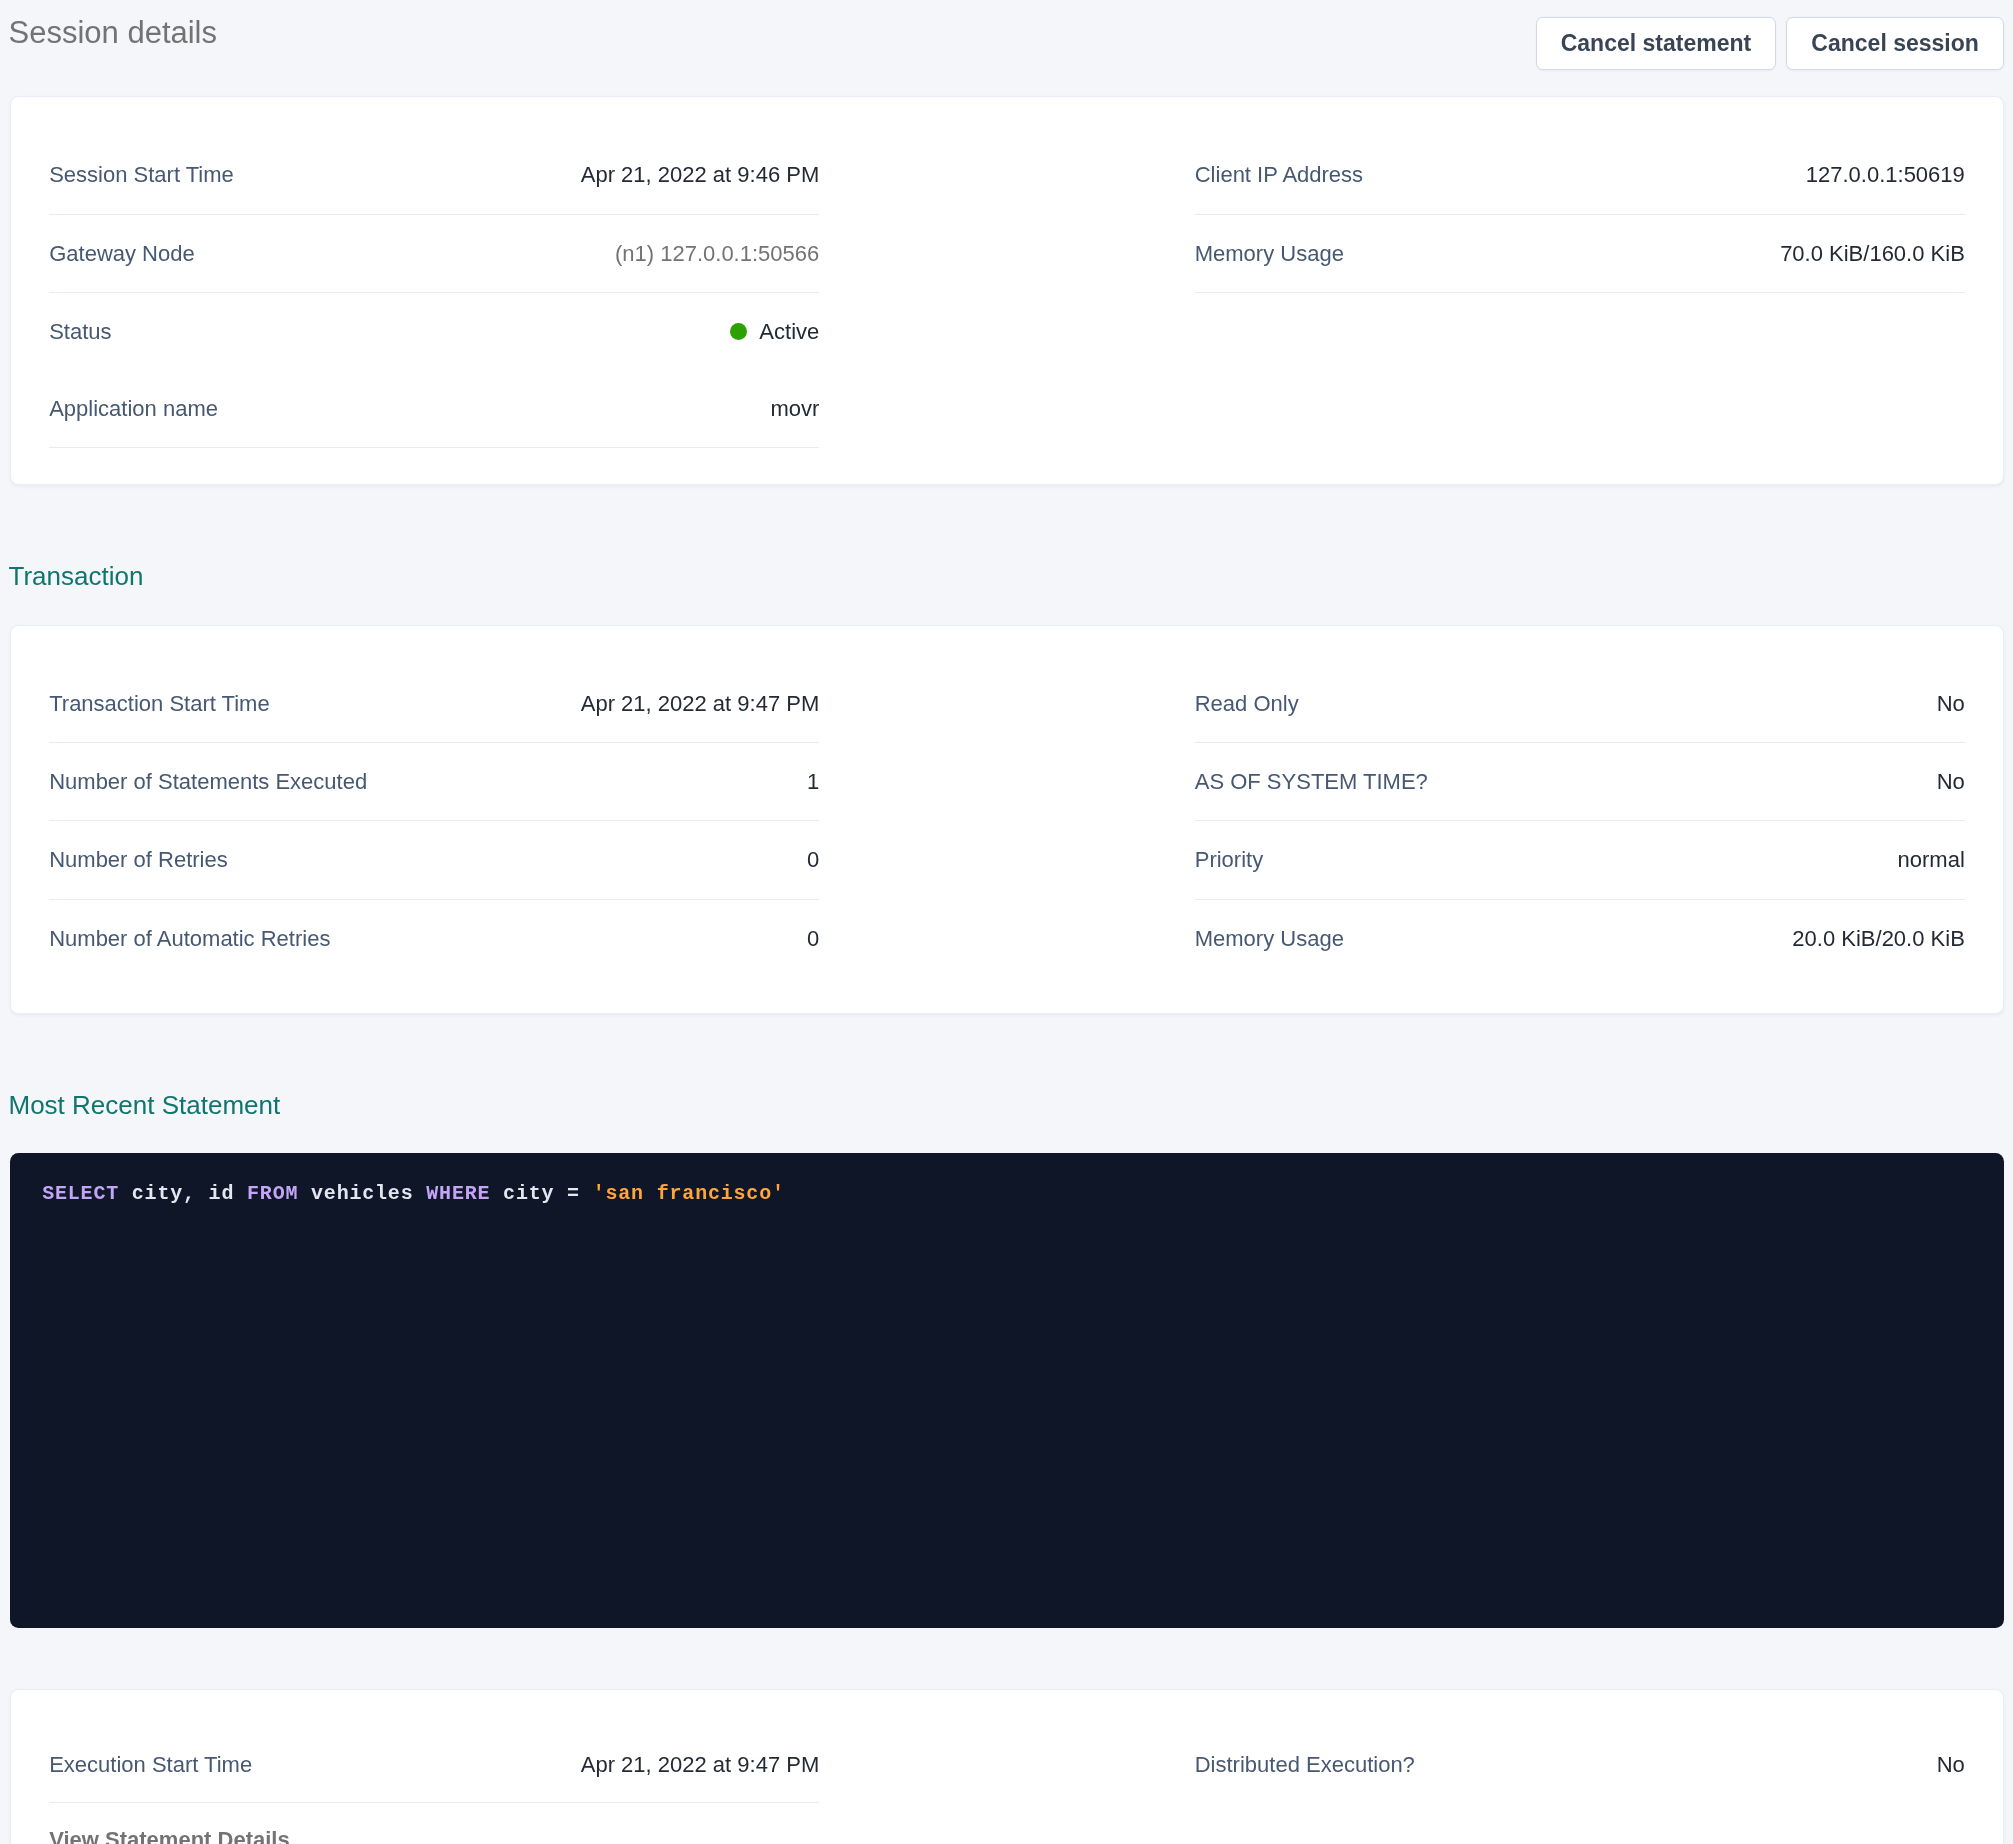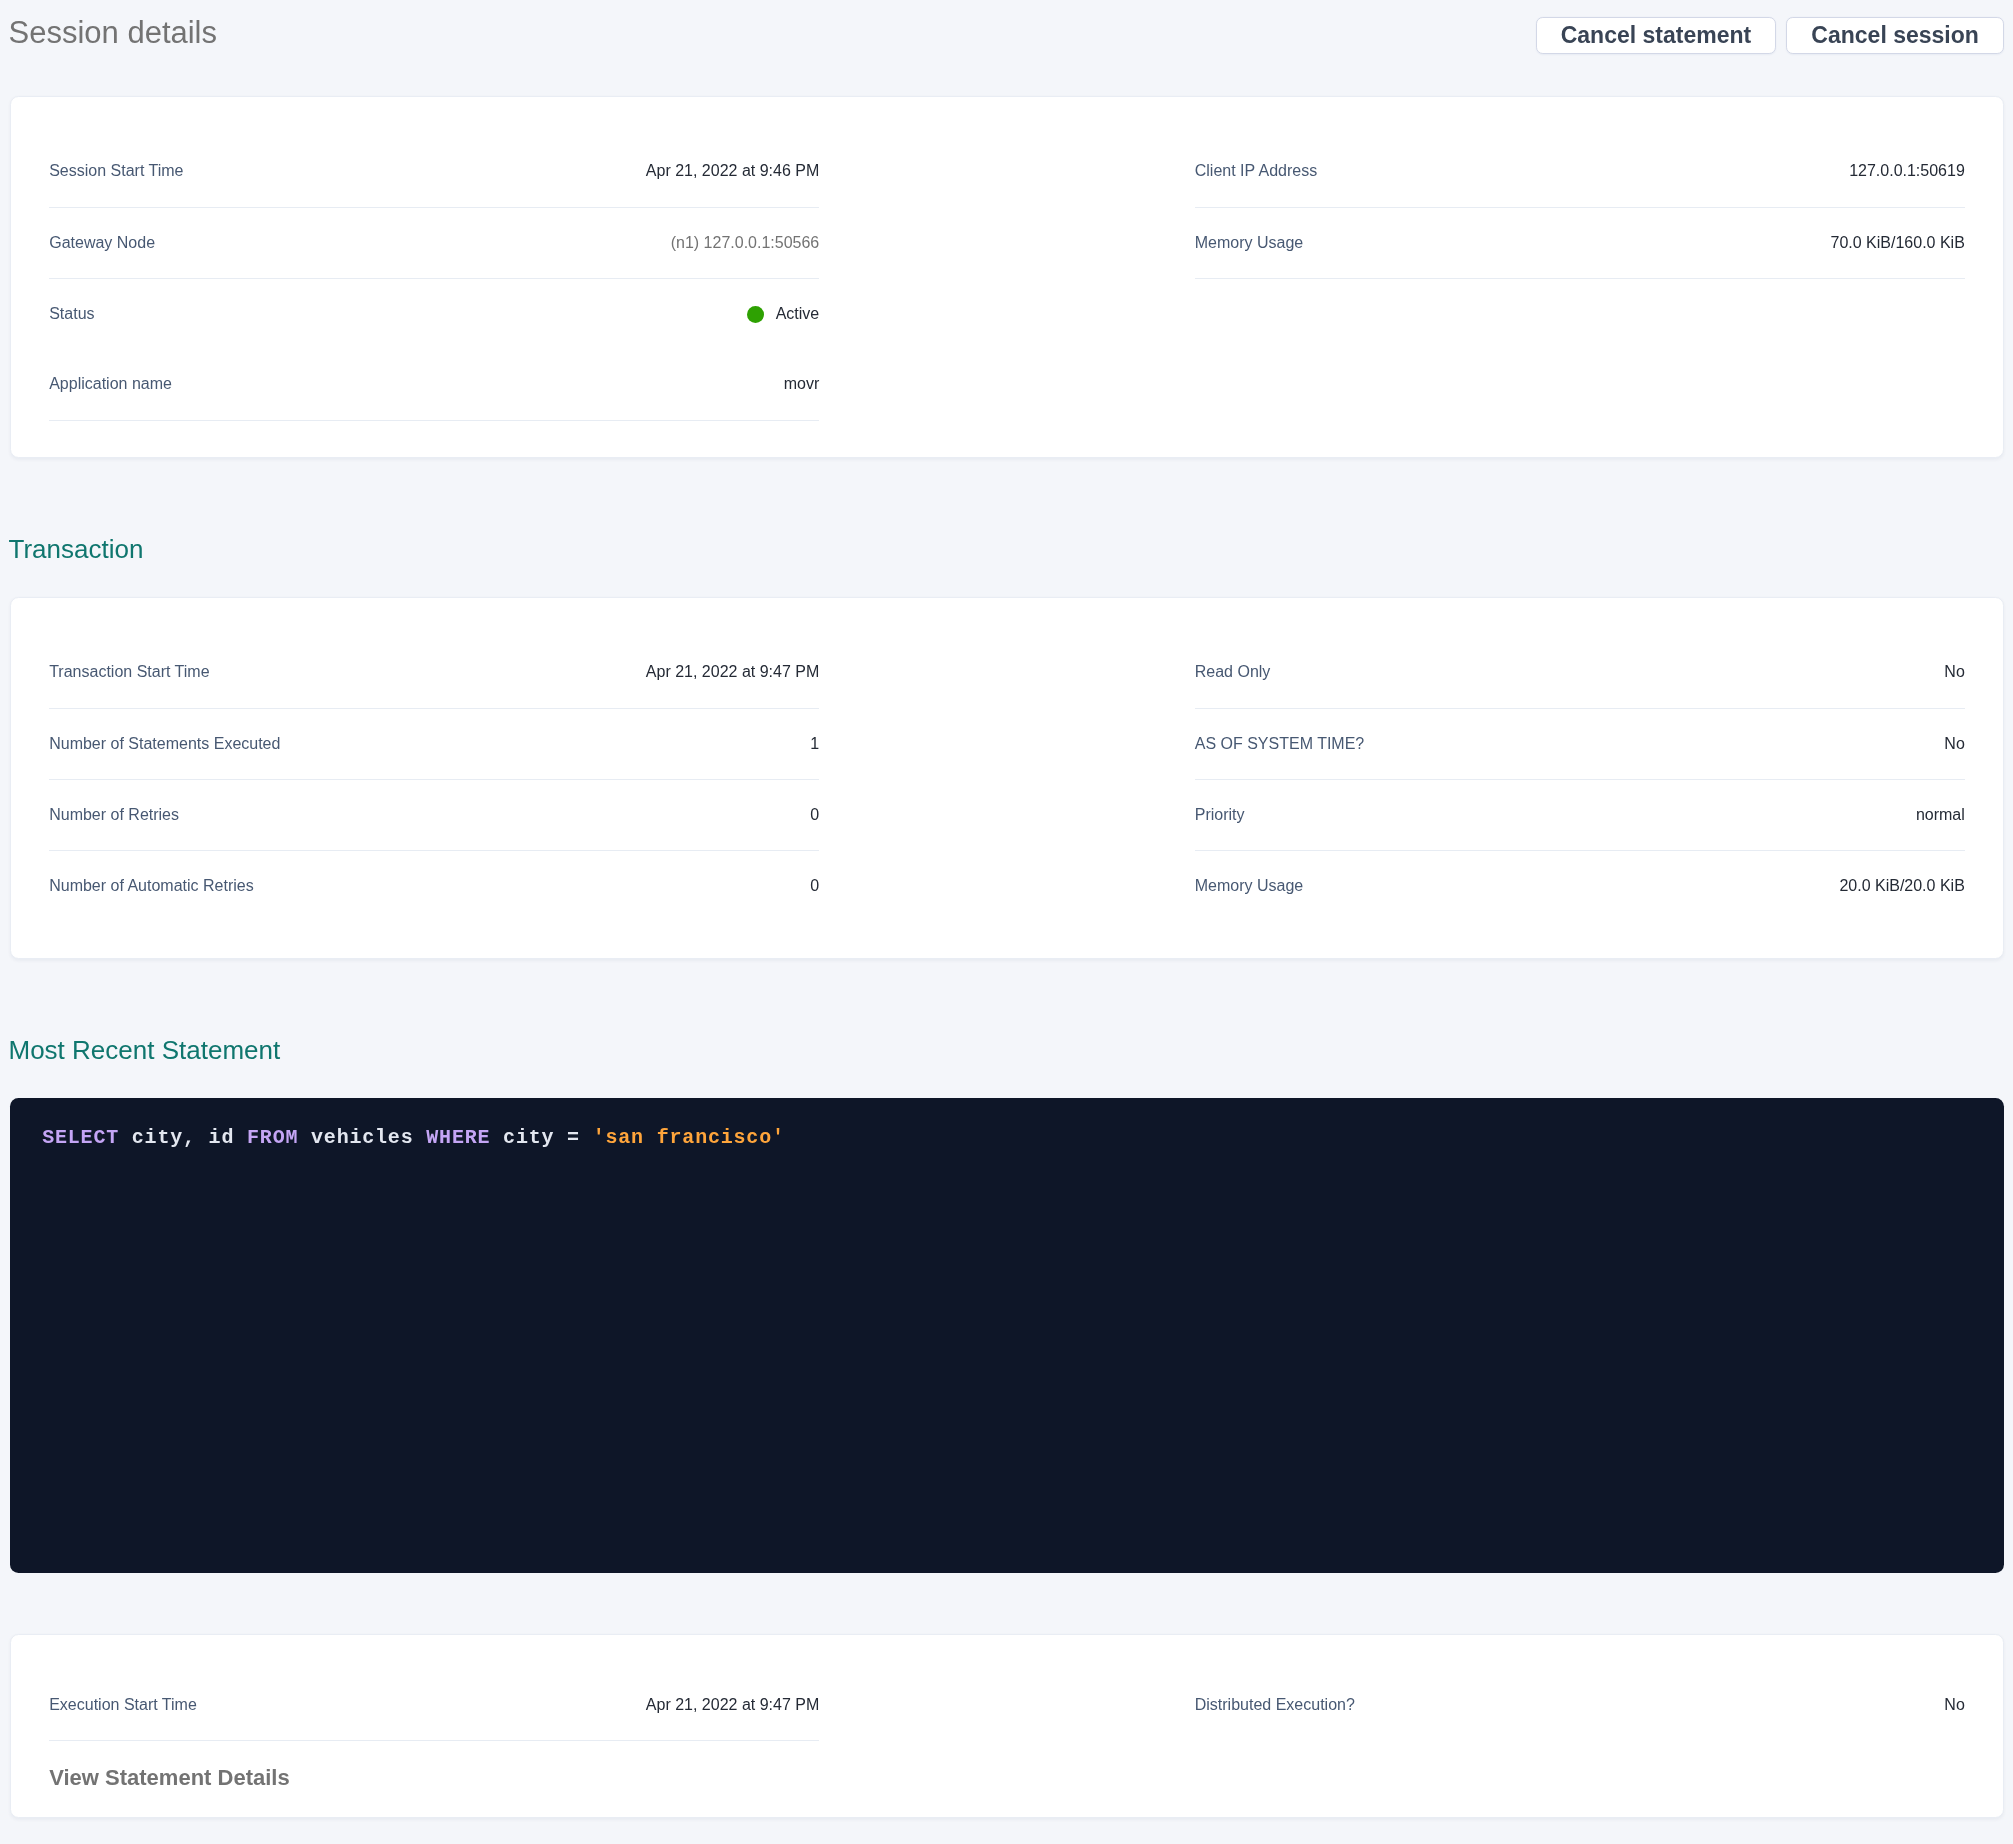--- a/index.html
+++ b/index.html
@@ -28,21 +28,21 @@
   }
   .header-buttons { display: flex; gap: 10.2px; padding-top: 3.4px; }
   .hdr-btn {
     font-family: inherit;
     font-size: 23px;
     font-weight: 600;
     color: #394455;
     background: #ffffff;
     border: 0.8px solid #d3d8e7;
     border-radius: 6.8px;
-    height: 37px;
+    height: 53px;
     padding: 0 24px;
     cursor: pointer;
     box-shadow: 0 0.8px 1.7px rgba(35,70,130,0.06);
   }
   .card {
     background: #ffffff;
     border: 0.8px solid #e9edf4;
     border-radius: 8.5px;
     box-shadow: 0 1.7px 3.4px rgba(23,43,77,0.05);
     margin: 0 10.2px;
@@ -51,21 +51,21 @@
     justify-content: space-between;
   }
   .card.first { margin-top: 15.3px; }
   .card-col { width: 40.2%; }
   .srow {
     display: flex;
     justify-content: space-between;
     align-items: center;
     padding: 26px 0;
     border-bottom: 0.8px solid #e7ecf3;
-    font-size: 16px;
+    font-size: 22px;
     line-height: 1.15;
   }
   .srow.last { border-bottom: none; }
   .lbl { color: #475872; }
   .val { color: #242a35; text-align: right; }
   a.blue-link { color: #737373; text-decoration: none; cursor: pointer; }
   h2.section-title {
     font-size: 26px;
     font-weight: 500;
     color: #0f766e;

